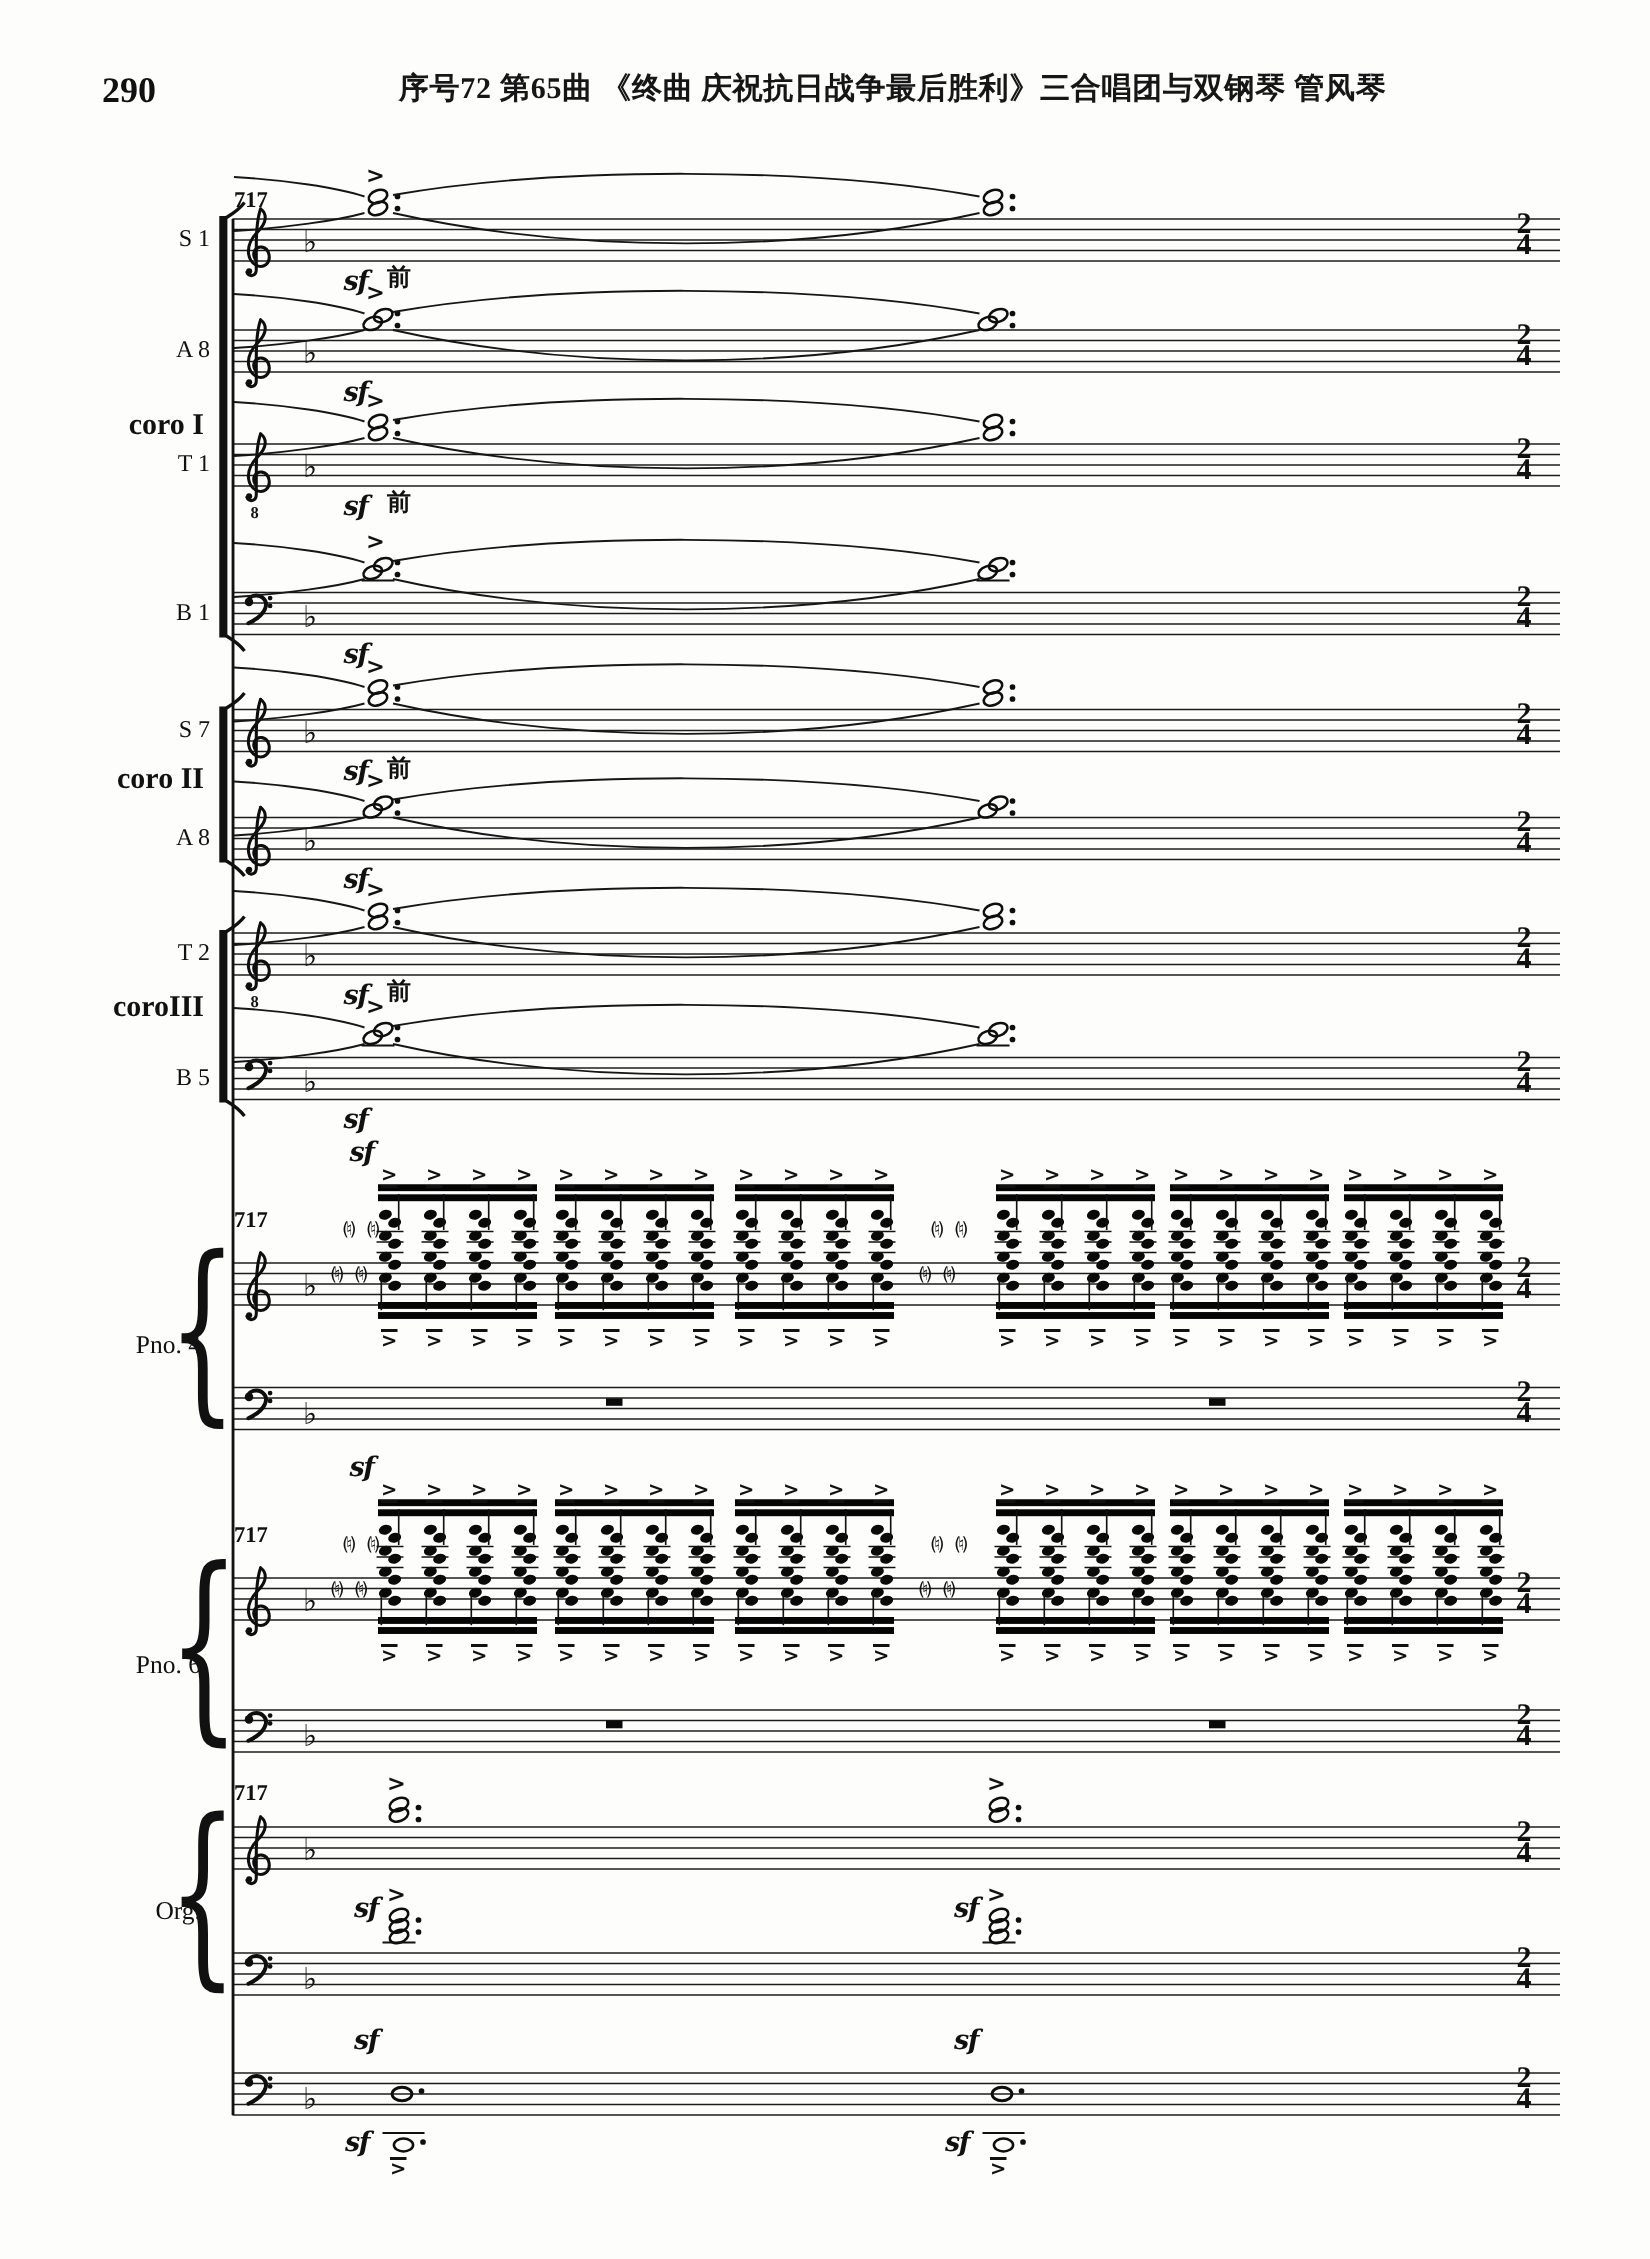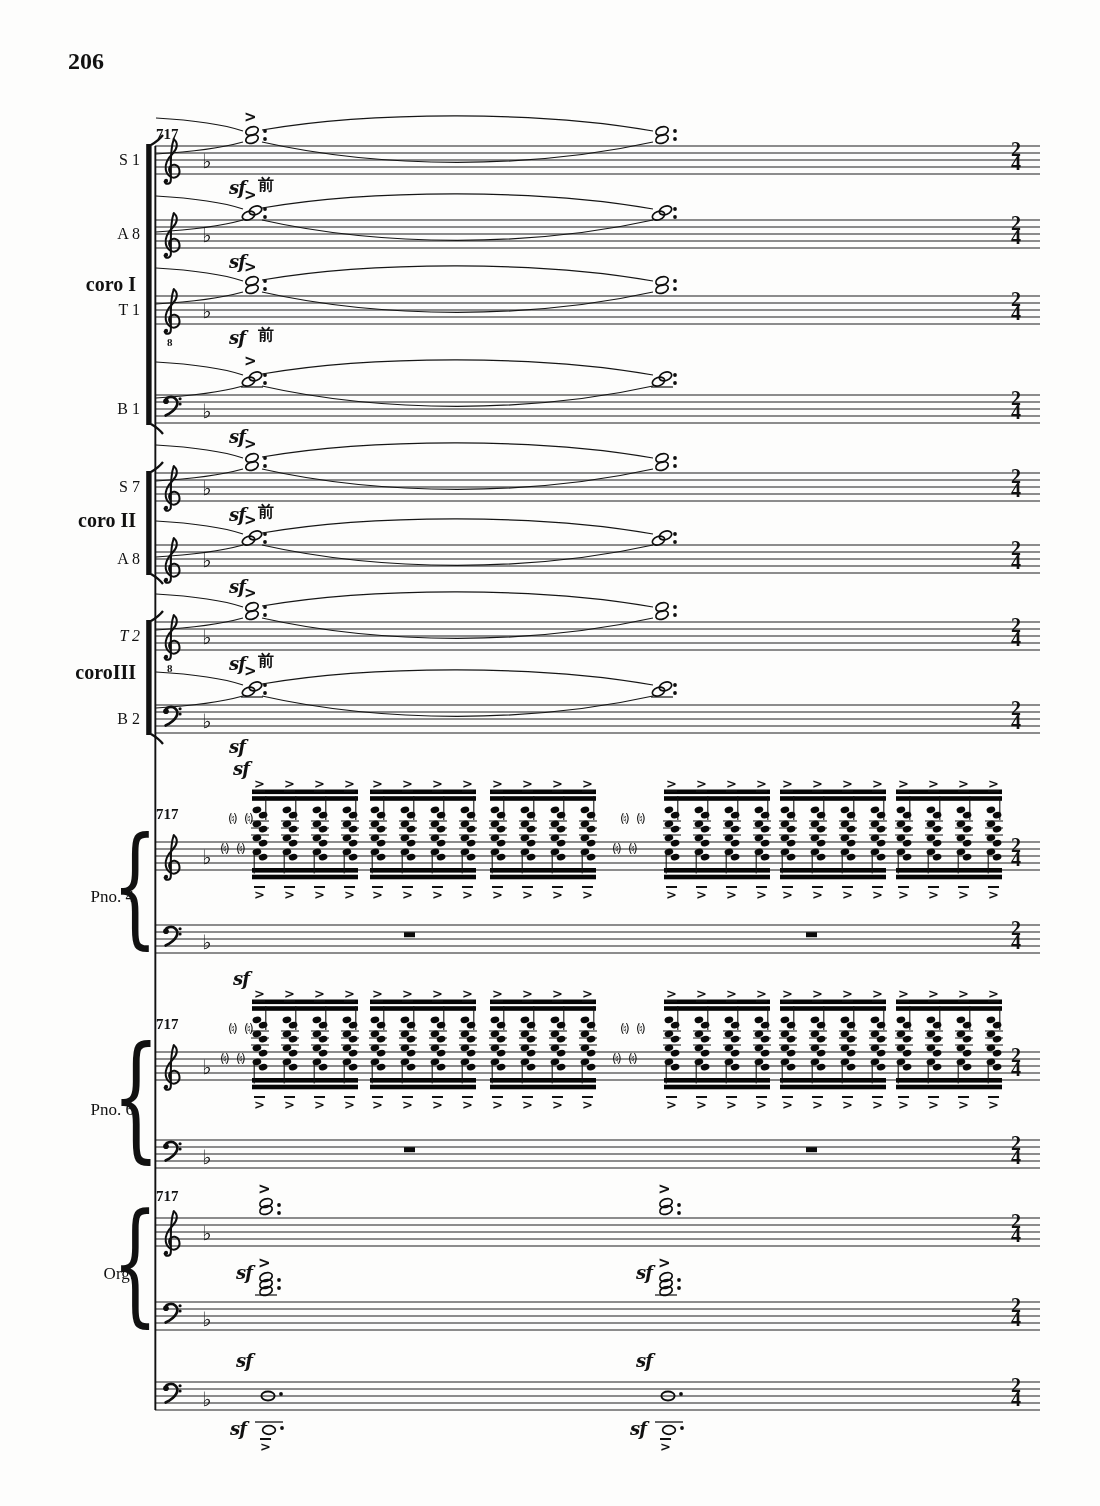--- a/index.html
+++ b/index.html
@@ -23,21 +23,22 @@
   .accO{border-top:2.2px solid #111;padding-top:1px;}
   .accP{font-size:15px;font-weight:bold;font-family:"DejaVu Sans",sans-serif;line-height:12px;}
   .oct8{font-size:11px;font-weight:bold;font-family:"Liberation Serif",serif;}
   .brace{font-family:"DejaVu Serif",serif;transform-origin:left center;color:#111;}
   svg{position:absolute;left:0;top:0;}
 </style>
 </head>
 <body>
 
 <div class="page">
-  <div id="pageno">206</div>
+  <div id="pageno">290</div>
+  <div class="hdr" id="hdr2">序号72  第65曲 《终曲 庆祝抗日战争最后胜利》三合唱团与双钢琴 管风琴</div>
   <svg id="gfx" width="1100" height="1506">
       <g>
         <line x1="155" y1="146" x2="1040" y2="146" stroke="#1c1c1c" stroke-width="1.15"></line>
         <line x1="155" y1="153" x2="1040" y2="153" stroke="#1c1c1c" stroke-width="1.15"></line>
         <line x1="155" y1="160" x2="1040" y2="160" stroke="#1c1c1c" stroke-width="1.15"></line>
         <line x1="155" y1="167" x2="1040" y2="167" stroke="#1c1c1c" stroke-width="1.15"></line>
         <line x1="155" y1="174" x2="1040" y2="174" stroke="#1c1c1c" stroke-width="1.15"></line>
       </g>
       <g>
         <line x1="155" y1="220" x2="1040" y2="220" stroke="#1c1c1c" stroke-width="1.15"></line>
@@ -1153,29 +1154,29 @@
       <div class="abs lyric" style="position: absolute; left: 258px; top: 502px;">前</div>
       <div class="abs tsnum" style="position: absolute; left: 1004px; top: 469px;">2</div>
       <div class="abs tsden" style="position: absolute; left: 1004px; top: 483px;">4</div>
       <div class="abs stafflabel" style="position: absolute; left: 50px; top: 559px;">A 8</div>
       <div class="abs flat" style="position: absolute; left: 202px; top: 551px;">♭</div>
       <div class="abs accP" style="position: absolute; left: 244px; top: 514px;">&gt;</div>
       <div class="abs sf" style="position: absolute; left: 229px; top: 576px;">sf</div>
       <div class="abs tsnum" style="position: absolute; left: 1004px; top: 541px;">2</div>
       <div class="abs tsden" style="position: absolute; left: 1004px; top: 555px;">4</div>
       <div class="abs corolabel" style="position: absolute; left: 40px; top: 672px;">coroIII</div>
-      <div class="abs stafflabel" style="position: absolute; left: 50px; top: 636px; font-style: italic;">T 2</div>
+      <div class="abs stafflabel" style="position: absolute; left: 50px; top: 636px;">T 2</div>
       <div class="abs flat" style="position: absolute; left: 202px; top: 628px;">♭</div>
       <div class="abs oct8" style="position: absolute; left: 167px; top: 662px;">8</div>
       <div class="abs accP" style="position: absolute; left: 244px; top: 587px;">&gt;</div>
       <div class="abs sf" style="position: absolute; left: 229px; top: 653px;">sf</div>
       <div class="abs lyric" style="position: absolute; left: 258px; top: 651px;">前</div>
       <div class="abs tsnum" style="position: absolute; left: 1004px; top: 618px;">2</div>
       <div class="abs tsden" style="position: absolute; left: 1004px; top: 632px;">4</div>
-      <div class="abs stafflabel" style="position: absolute; left: 50px; top: 719px;">B 2</div>
+      <div class="abs stafflabel" style="position: absolute; left: 50px; top: 719px;">B 5</div>
       <div class="abs flat" style="position: absolute; left: 202px; top: 712px;">♭</div>
       <div class="abs accP" style="position: absolute; left: 244px; top: 665px;">&gt;</div>
       <div class="abs sf" style="position: absolute; left: 229px; top: 736px;">sf</div>
       <div class="abs tsnum" style="position: absolute; left: 1004px; top: 701px;">2</div>
       <div class="abs tsden" style="position: absolute; left: 1004px; top: 715px;">4</div>
       <div class="abs mnum" style="position: absolute; left: 156px; top: 126px;">717</div>
       <div class="abs acc accU" style="position: absolute; left: 254px; top: 778px;">&gt;</div>
       <div class="abs acc accO" style="position: absolute; left: 254px; top: 886px;">&gt;</div>
       <div class="abs acc accU" style="position: absolute; left: 284px; top: 778px;">&gt;</div>
       <div class="abs acc accO" style="position: absolute; left: 284px; top: 886px;">&gt;</div>

